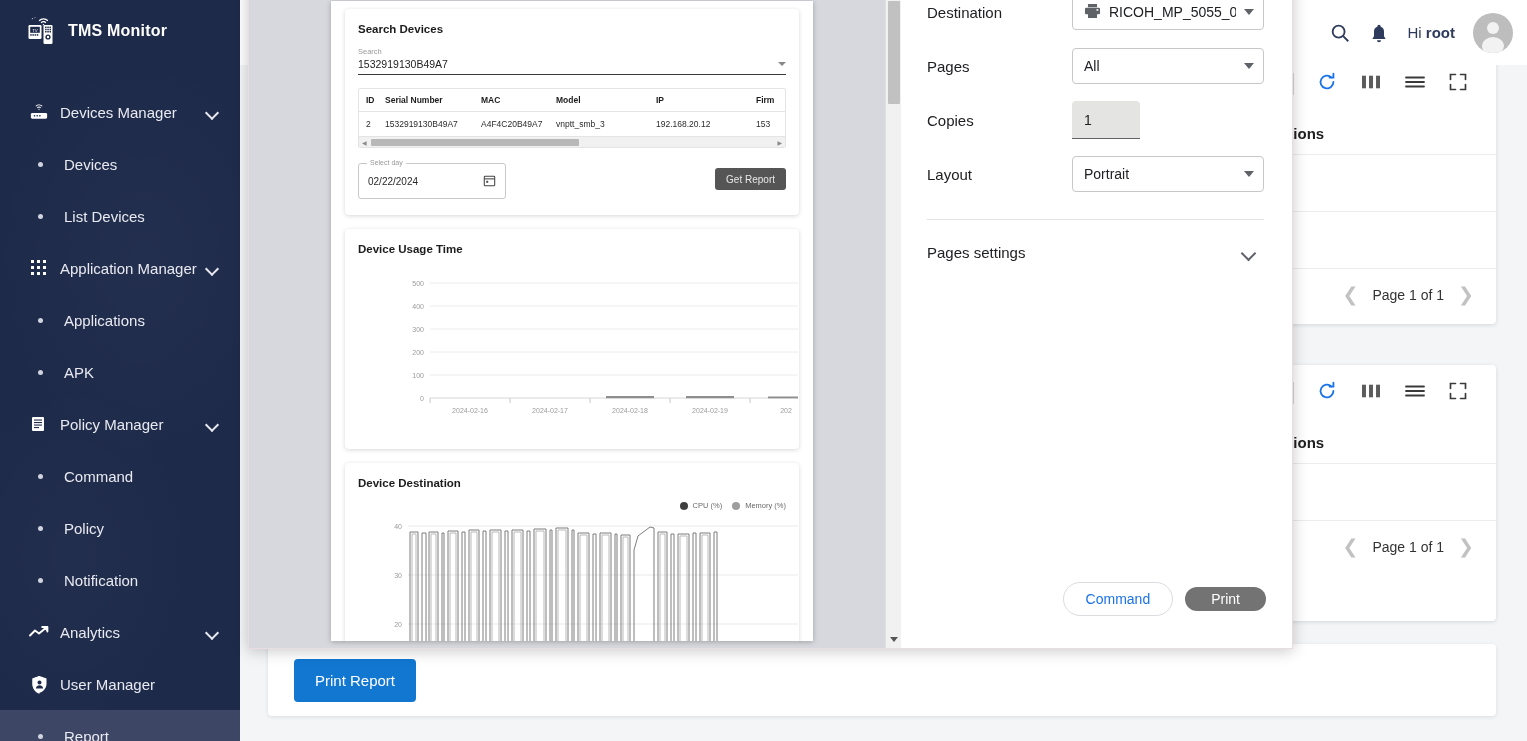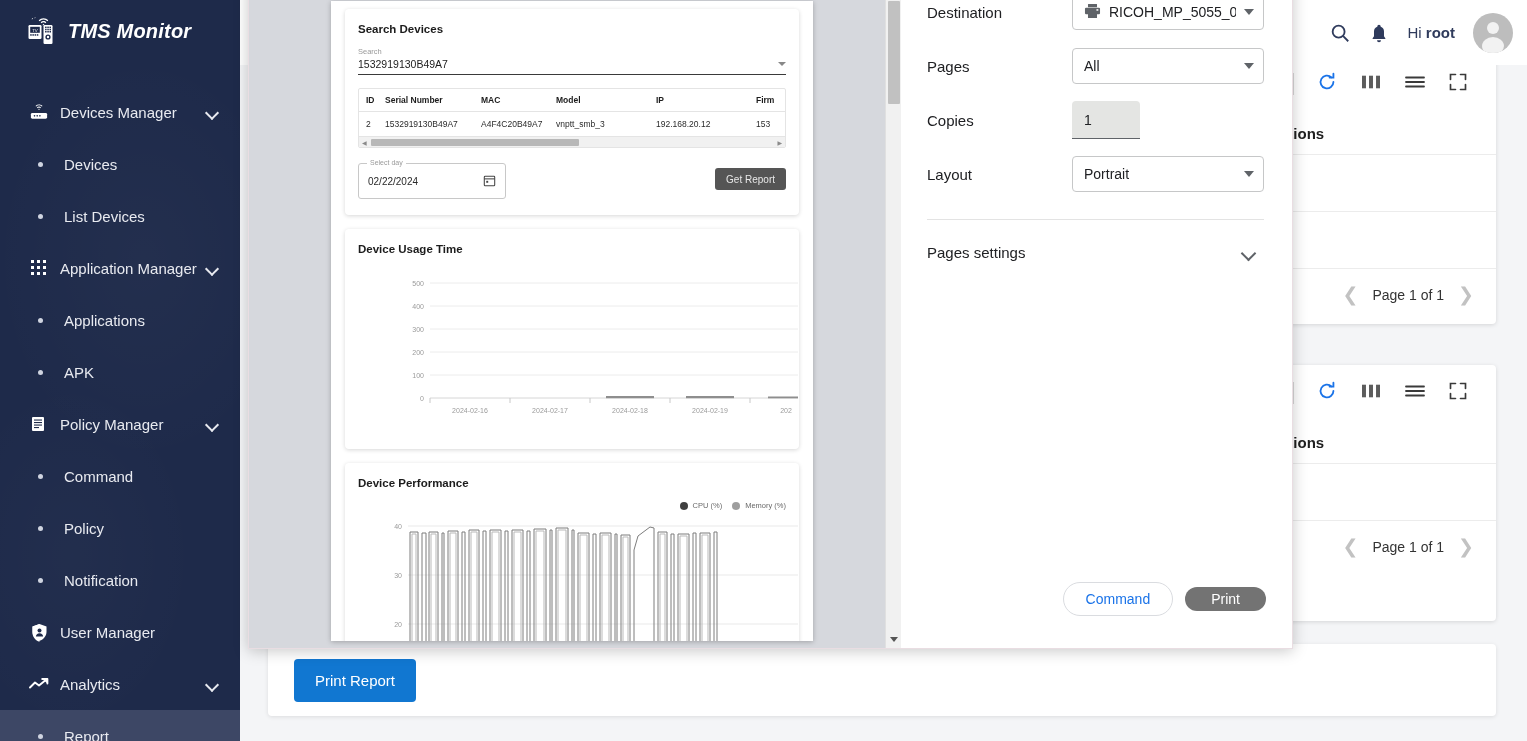--- a/index.html
+++ b/index.html
@@ -19,21 +19,21 @@
     position: absolute; left: 0; top: 0; width: 240px; height: 741px;
     background: #1e2a4a;
     background-image:
       radial-gradient(ellipse 220px 300px at 60% 35%, rgba(255,255,255,0.022), transparent 70%),
       radial-gradient(ellipse 180px 260px at 30% 75%, rgba(255,255,255,0.018), transparent 70%);
     overflow: hidden;
     z-index: 5;
   }
   .sb-brand { display: flex; align-items: center; gap: 12px; padding: 16px 0 16px 26px; }
   .sb-brand .logo { width: 30px; height: 30px; flex: 0 0 30px; position: relative; }
-  .sb-brand .title { color: #fff; font-size: 20px; font-weight: bold; letter-spacing: .2px; font-style: italic; }
+  .sb-brand .title { color: #fff; font-size: 16px; font-weight: bold; letter-spacing: .2px; }
   .sb-list { margin-top: 24px; }
   .sb-group {
     display: flex; align-items: center; height: 52px;
     padding-left: 28px; color: #e8eaf0; font-size: 15px; cursor: pointer;
     position: relative;
   }
   .sb-group .g-ico { width: 22px; flex: 0 0 22px; display: flex; align-items: center; justify-content: center; margin-right: 10px; }
   .sb-group .g-label { flex: 1; }
   .sb-group .g-caret { width: 34px; display: flex; align-items: center; justify-content: flex-start; }
   .sb-sub {
@@ -445,42 +445,42 @@
         <span>Policy</span>
       </div>
 
       <div class="sb-sub">
         <span class="dot"></span>
         <span>Notification</span>
       </div>
 
       <div class="sb-group">
         <span class="g-ico">
+          <svg width="20" height="14" viewBox="0 0 20 14" fill="none" stroke="#fff" stroke-width="1.9" stroke-linecap="round" stroke-linejoin="round">
+            <polyline points="1,10.5 6,5.5 10,8.5 18,2"></polyline>
+            <polyline points="13.2,2 18.4,2 18.4,6.6" fill="#fff" stroke="#fff"></polyline>
+          </svg>
+        </span>
+        <span class="g-label">Analytics</span>
+        <span class="g-caret">
+            <i class="caret"></i>
+          </span>
+      </div>
+
+      <div class="sb-group">
+        <span class="g-ico">
           <svg width="17" height="19" viewBox="0 0 17 19" fill="#fff">
             <path d="M8.5 1 15.5 3.6v5.2c0 4.2-2.9 7.7-7 9-4.1-1.3-7-4.8-7-9V3.6z"></path>
             <path d="M8.5 1v17.8c-4.1-1.3-7-4.8-7-9V3.6z" fill="#fff"></path>
             <circle cx="8.5" cy="7.6" r="2" fill="#1e2a4a"></circle>
             <path d="M4.9 13.6c0-2 1.6-3.4 3.6-3.4s3.6 1.4 3.6 3.4z" fill="#1e2a4a"></path>
           </svg>
         </span>
         <span class="g-label">User Manager</span>
         <span class="g-caret"></span>
-      </div>
-
-      <div class="sb-group">
-        <span class="g-ico">
-          <svg width="20" height="14" viewBox="0 0 20 14" fill="none" stroke="#fff" stroke-width="1.9" stroke-linecap="round" stroke-linejoin="round">
-            <polyline points="1,10.5 6,5.5 10,8.5 18,2"></polyline>
-            <polyline points="13.2,2 18.4,2 18.4,6.6" fill="#fff" stroke="#fff"></polyline>
-          </svg>
-        </span>
-        <span class="g-label">Analytics</span>
-        <span class="g-caret">
-            <i class="caret"></i>
-          </span>
       </div>
 
       <div class="sb-sub active">
         <span class="dot"></span>
         <span>Report</span>
       </div>
 
     </div>
   </div>
 
@@ -575,21 +575,21 @@
               <text class="axis-lbl" x="428" y="146" text-anchor="middle">202</text>
 
               <rect x="248" y="129" width="48" height="2.2" fill="#8e8e8e"></rect>
               <rect x="328" y="129" width="48" height="2.2" fill="#8e8e8e"></rect>
               <rect x="410" y="129.5" width="30" height="1.8" fill="#8e8e8e"></rect>
             </svg>
           </div>
         </div>
 
         <div class="pv-card">
-          <div class="pv-title">Device Performance</div>
+          <div class="pv-title">Device Destination</div>
           <div class="legend-row">
             <span class="legend-item">
               <span class="legend-dot" style="background:#3f3f3f"></span>
               <span>CPU (%)</span>
             </span>
             <span class="legend-item">
               <span class="legend-dot" style="background:#9e9e9e"></span>
               <span>Memory (%)</span>
             </span>
           </div>

